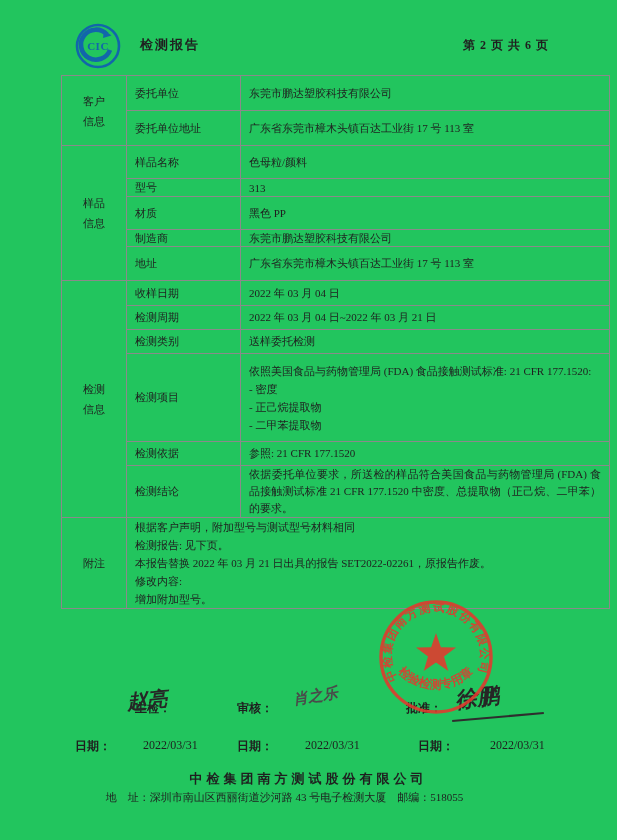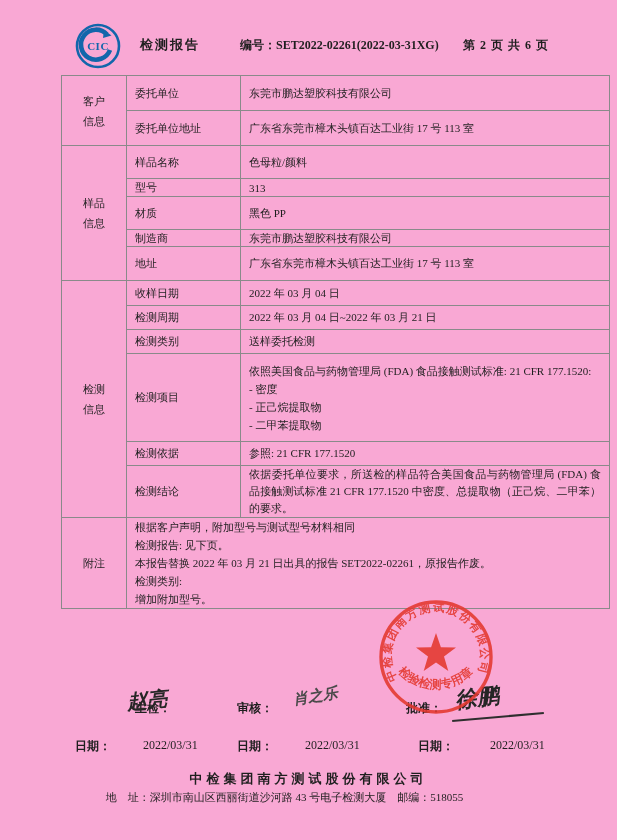--- a/index.html
+++ b/index.html
@@ -1,17 +1,17 @@
 <!DOCTYPE html>
 <html><head>
 <meta charset="utf-8">
 <style>
   html,body{margin:0;padding:0;background:#e9e9e9;}
   .page{
-    position:relative;width:617px;height:840px;margin:0 auto;background:#f9a8d4;
+    position:relative;width:617px;height:840px;margin:0 auto;background:#22c55e;
     font-family:"Liberation Serif","DejaVu Serif",serif;color:#1f1f1f;overflow:hidden;
   }
   
   .hdr-logo{position:absolute;left:74px;top:22px;width:48px;height:48px;}
   .hdr-title{position:absolute;left:140px;top:36px;font-size:13px;font-weight:bold;letter-spacing:2px;}
   .hdr-no{position:absolute;left:240px;top:37px;font-size:12px;font-weight:bold;}
   .hdr-page{position:absolute;left:463px;top:37px;font-size:12px;font-weight:bold;letter-spacing:1px;}
   
   .tbl-wrap{position:absolute;left:61px;top:75px;}
   table.report{border-collapse:collapse;table-layout:fixed;width:497px;}
@@ -45,21 +45,20 @@
 
 <div class="page">
 
   <svg class="hdr-logo" viewBox="0 0 48 48">
     <circle cx="24" cy="24" r="21" fill="none" stroke="#1266ab" stroke-width="2.6"></circle>
     <path d="M 33 12.5 A 15 15 0 1 0 36 28" fill="none" stroke="#1266ab" stroke-width="4.6"></path>
     <path d="M 30 8 L 37.5 13.5 L 29 16 Z" fill="#1266ab"></path>
     <text x="24" y="28" text-anchor="middle" font-size="11" font-weight="bold" font-family="Liberation Serif, serif" fill="#1266ab" letter-spacing="0.5">CIC</text>
   </svg>
   <div class="hdr-title">检测报告</div>
-  <div class="hdr-no">编号：SET2022-02261(2022-03-31XG)</div>
   <div class="hdr-page">第 2 页 共 6 页</div>
 
   <div class="tbl-wrap">
   <table class="report">
 
     <tbody>
           <tr style="height:35px;">
       <td class="group" rowspan="2">
         <div>客户</div>
         <div>信息</div>
@@ -134,21 +133,21 @@
     </tr>
 
     <tr style="height:91px;">
       <td class="group">
         <div>附注</div>
       </td>
       <td class="fvalue multiline" colspan="2">
         <div class="ln">根据客户声明，附加型号与测试型号材料相同</div>
         <div class="ln">检测报告: 见下页。</div>
         <div class="ln">本报告替换 2022 年 03 月 21 日出具的报告 SET2022-02261，原报告作废。</div>
-        <div class="ln">检测类别:</div>
+        <div class="ln">修改内容:</div>
         <div class="ln">增加附加型号。</div>
       </td>
     </tr>
   </tbody>
       </table>
   </div>
 
   <div class="sig-label" style="left:87px;top:700px;margin-left:48px;">主检：</div>
   <div class="sig-name" style="left:127px;top:687px;font-size:20px;transform:rotate(-6deg);">赵亮</div>
 

